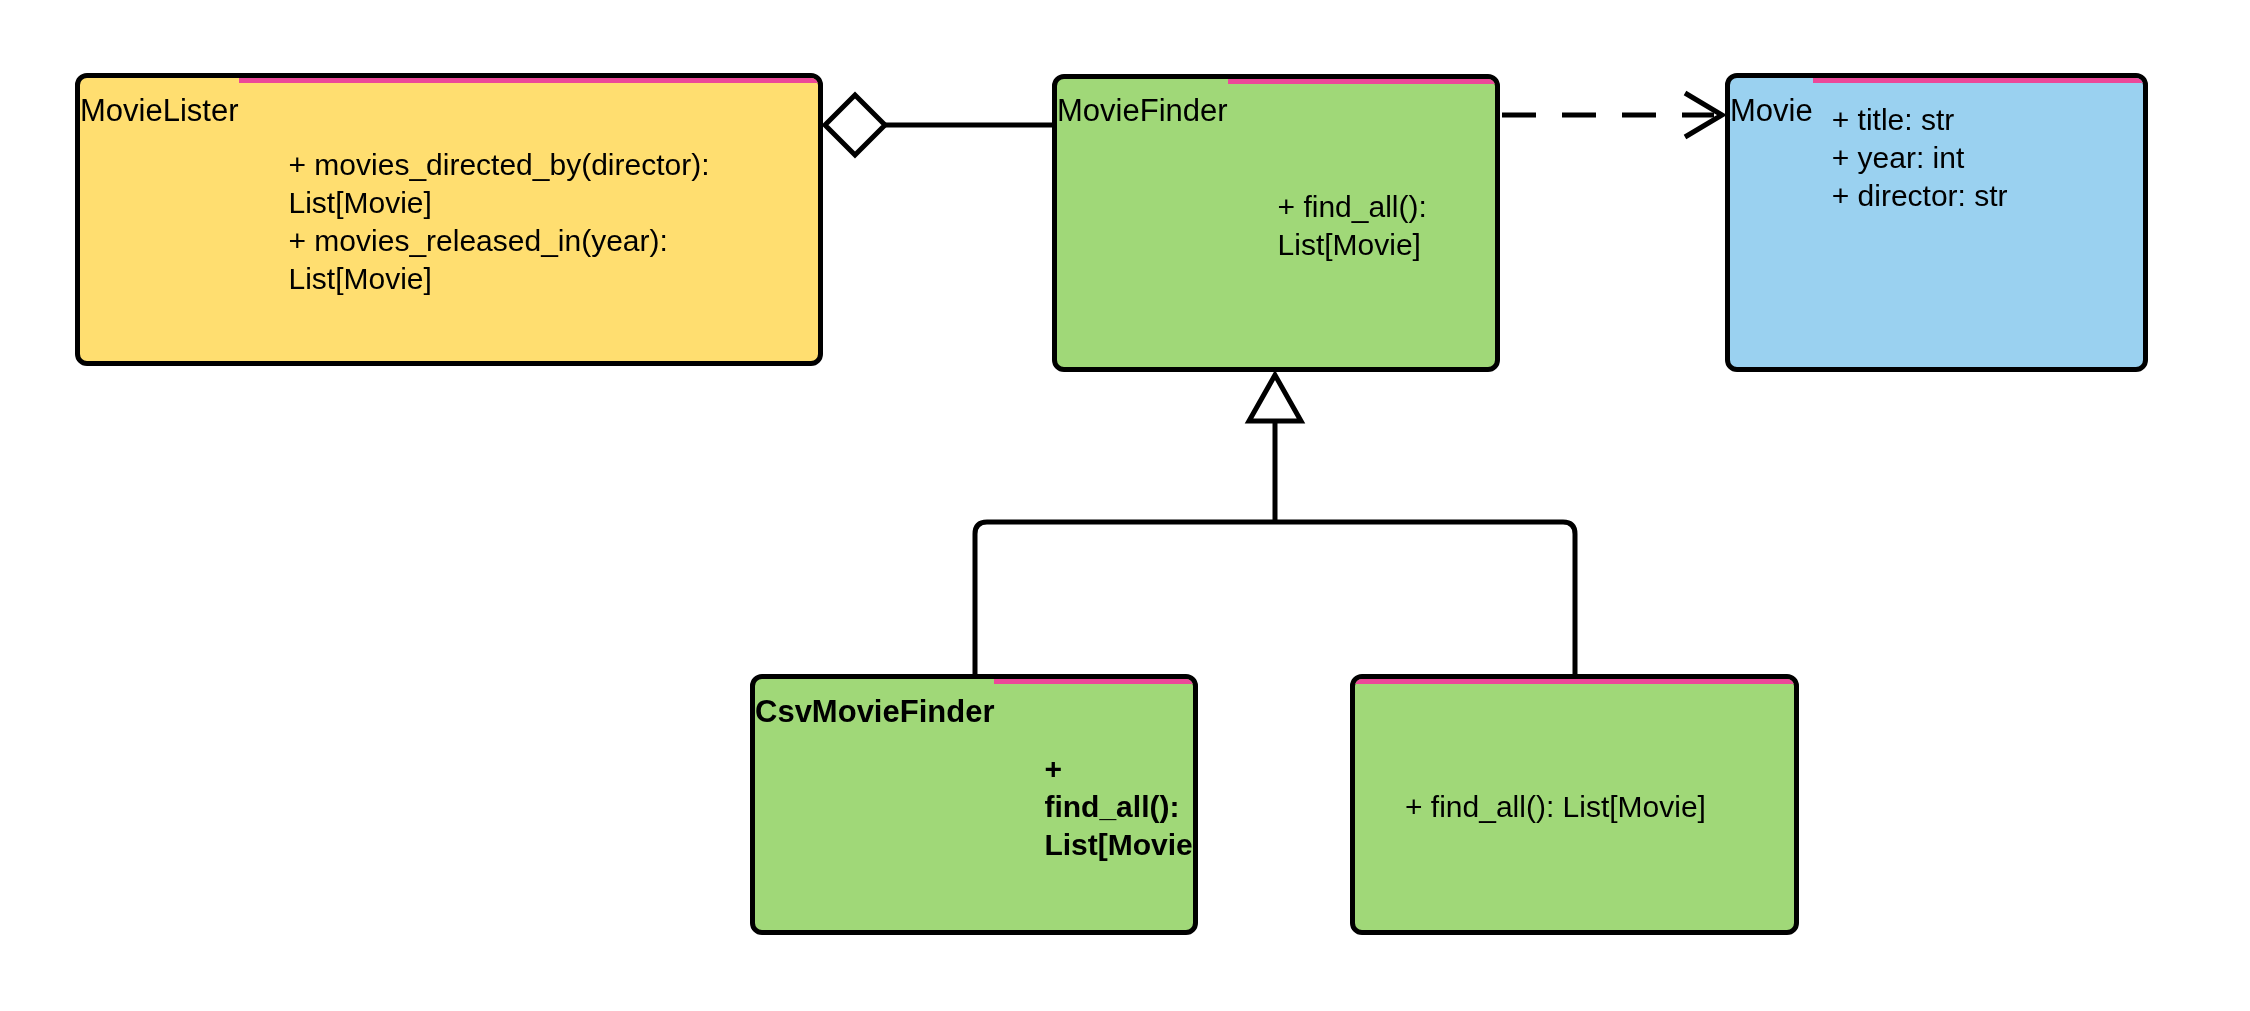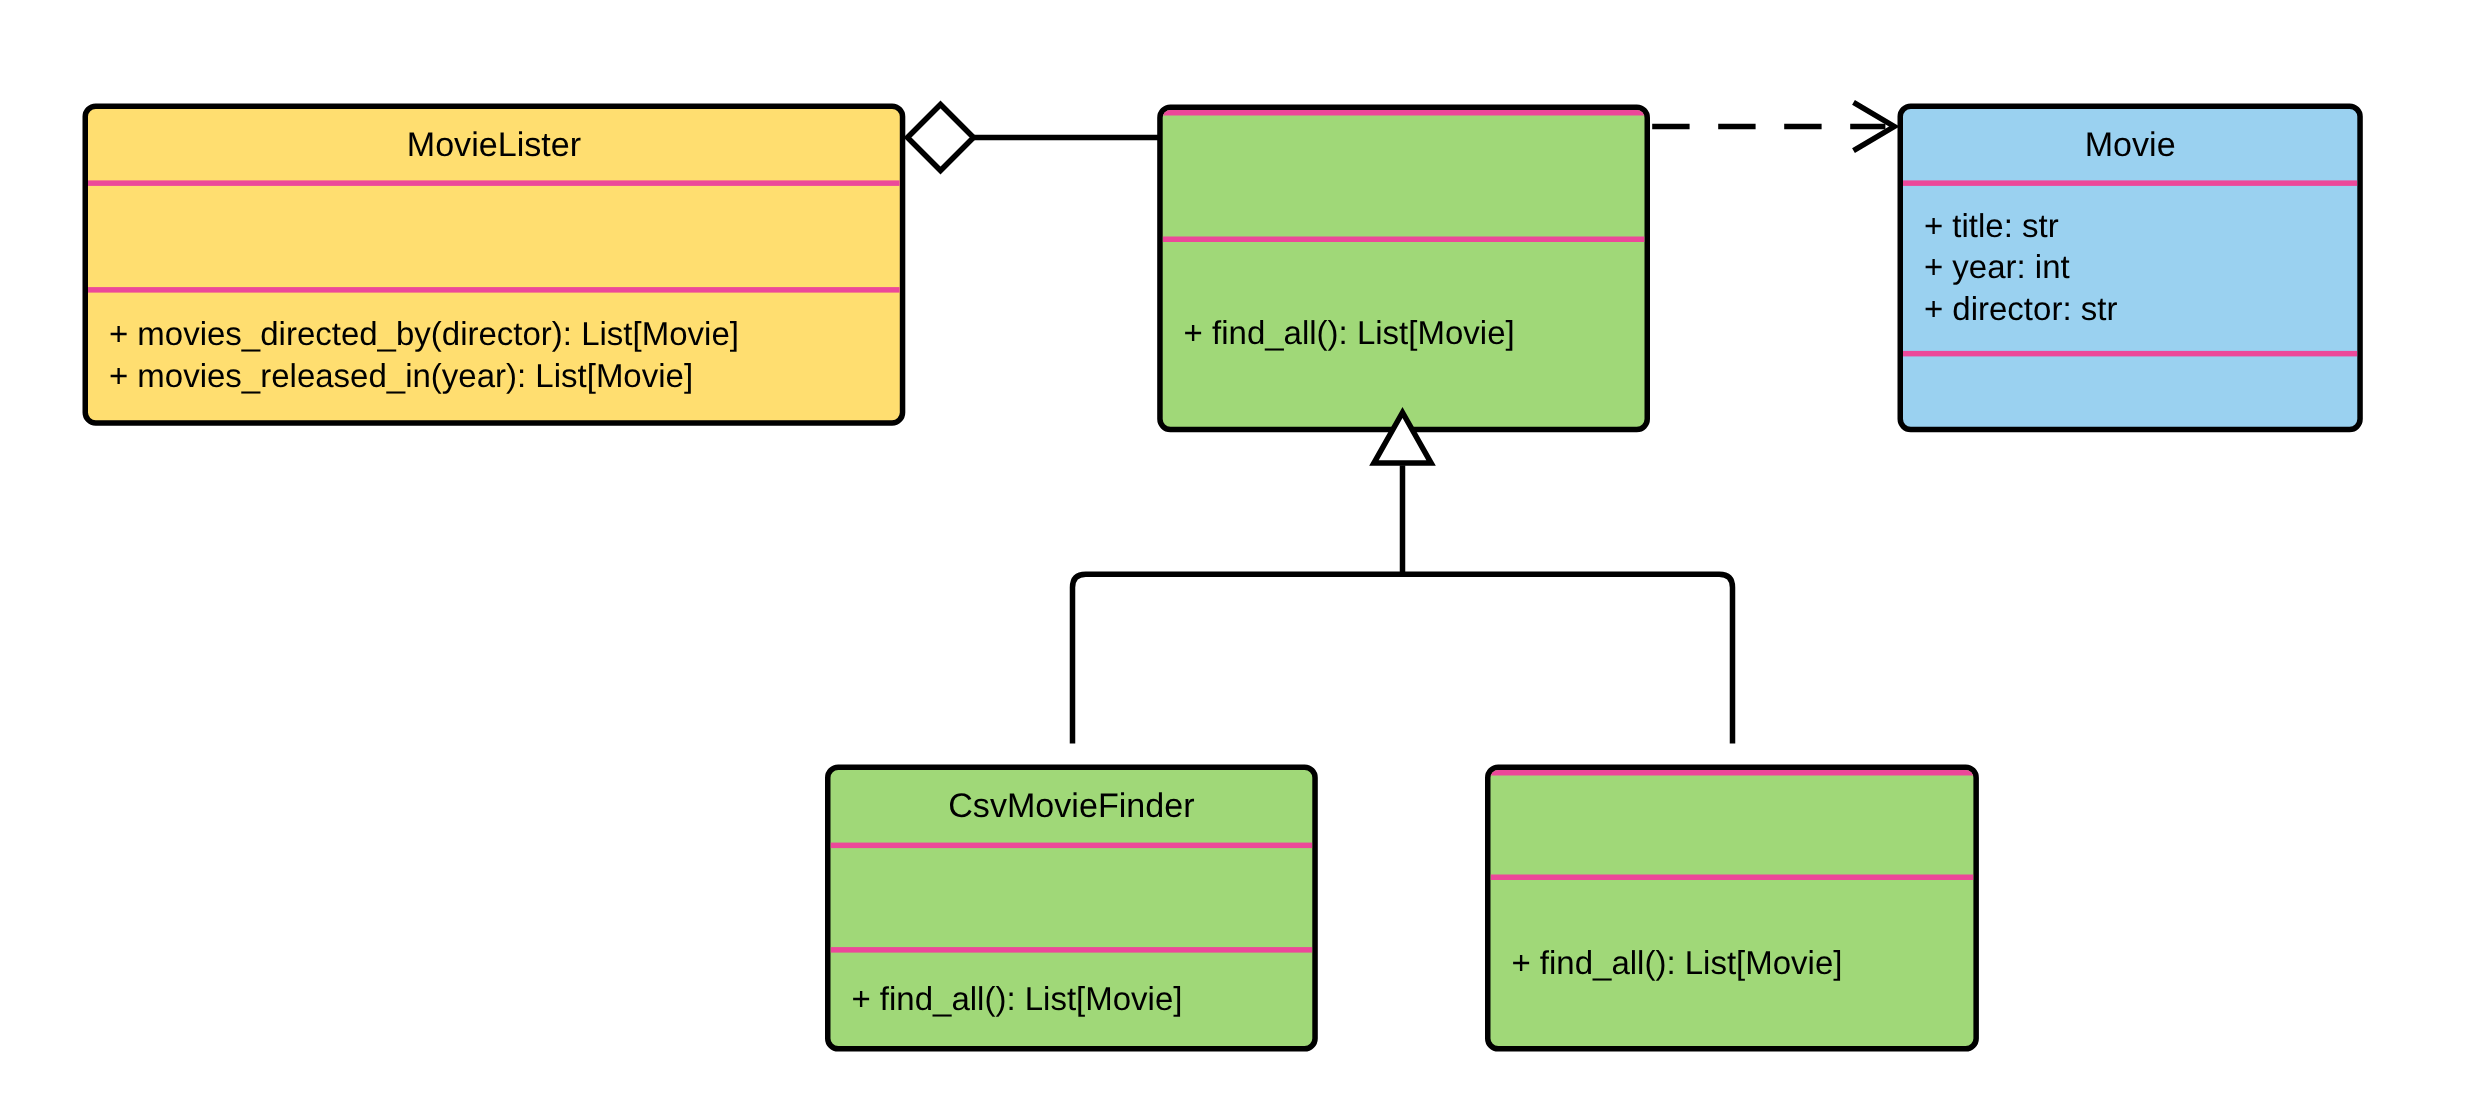--- a/index.html
+++ b/index.html
@@ -15,23 +15,22 @@
     font-family: "Liberation Sans", sans-serif;
     color: #000000;
     overflow: hidden;
   }
   .uml-class {
     position: absolute;
     box-sizing: border-box;
     border: 5px solid #000000;
     border-radius: 12px;
     display: flex;
-    flex-direction: column;
+    flex-direction: row;
     overflow: hidden;
-    margin-top: 21px;
   }
   .fill-yellow { background: #FFDE70; }
   .fill-green  { background: #A0D878; }
   .fill-blue   { background: #9AD1F0; }
   .uml-class .title {
     flex: 0 0 auto;
     display: flex;
     align-items: center;
     justify-content: center;
     font-size: 31px;
@@ -68,33 +67,34 @@
 <div class="canvas">
 
   <div class="uml-class fill-yellow" style="left:75px; top:73px; width:748px; height:293px;">
     <div class="title" style="height:65px;">MovieLister</div>
     <div class="compartment attrs" style="height:97px;"></div>
     <div class="compartment methods">+ movies_directed_by(director): List[Movie]
 + movies_released_in(year): List[Movie]</div>
   </div>
 
   <div class="uml-class fill-green" style="left:1052px; top:74px; width:448px; height:298px;">
+    <div class="title" style="height:64px;">MovieFinder</div>
     <div class="compartment attrs" style="height:115px;"></div>
     <div class="compartment methods">+ find_all(): List[Movie]</div>
   </div>
 
   <div class="uml-class fill-blue" style="left:1725px; top:73px; width:423px; height:299px;">
     <div class="title" style="height:65px;">Movie</div>
     <div class="compartment attrs" style="height:155px;">+ title: str
 + year: int
 + director: str</div>
     <div class="compartment methods"></div>
   </div>
 
-  <div class="uml-class fill-green" style="left:750px; top:674px; width:448px; height:261px;">
+  <div class="uml-class fill-green" style="left:750px; top:674px; width:448px; height:261px;font-weight:bold;">
     <div class="title" style="height:66px;">CsvMovieFinder</div>
     <div class="compartment attrs" style="height:95px;"></div>
     <div class="compartment methods">+ find_all(): List[Movie]</div>
   </div>
 
   <div class="uml-class fill-green" style="left:1350px; top:674px; width:449px; height:261px;">
     <div class="compartment attrs" style="height:95px;"></div>
     <div class="compartment methods">+ find_all(): List[Movie]</div>
   </div>
 

